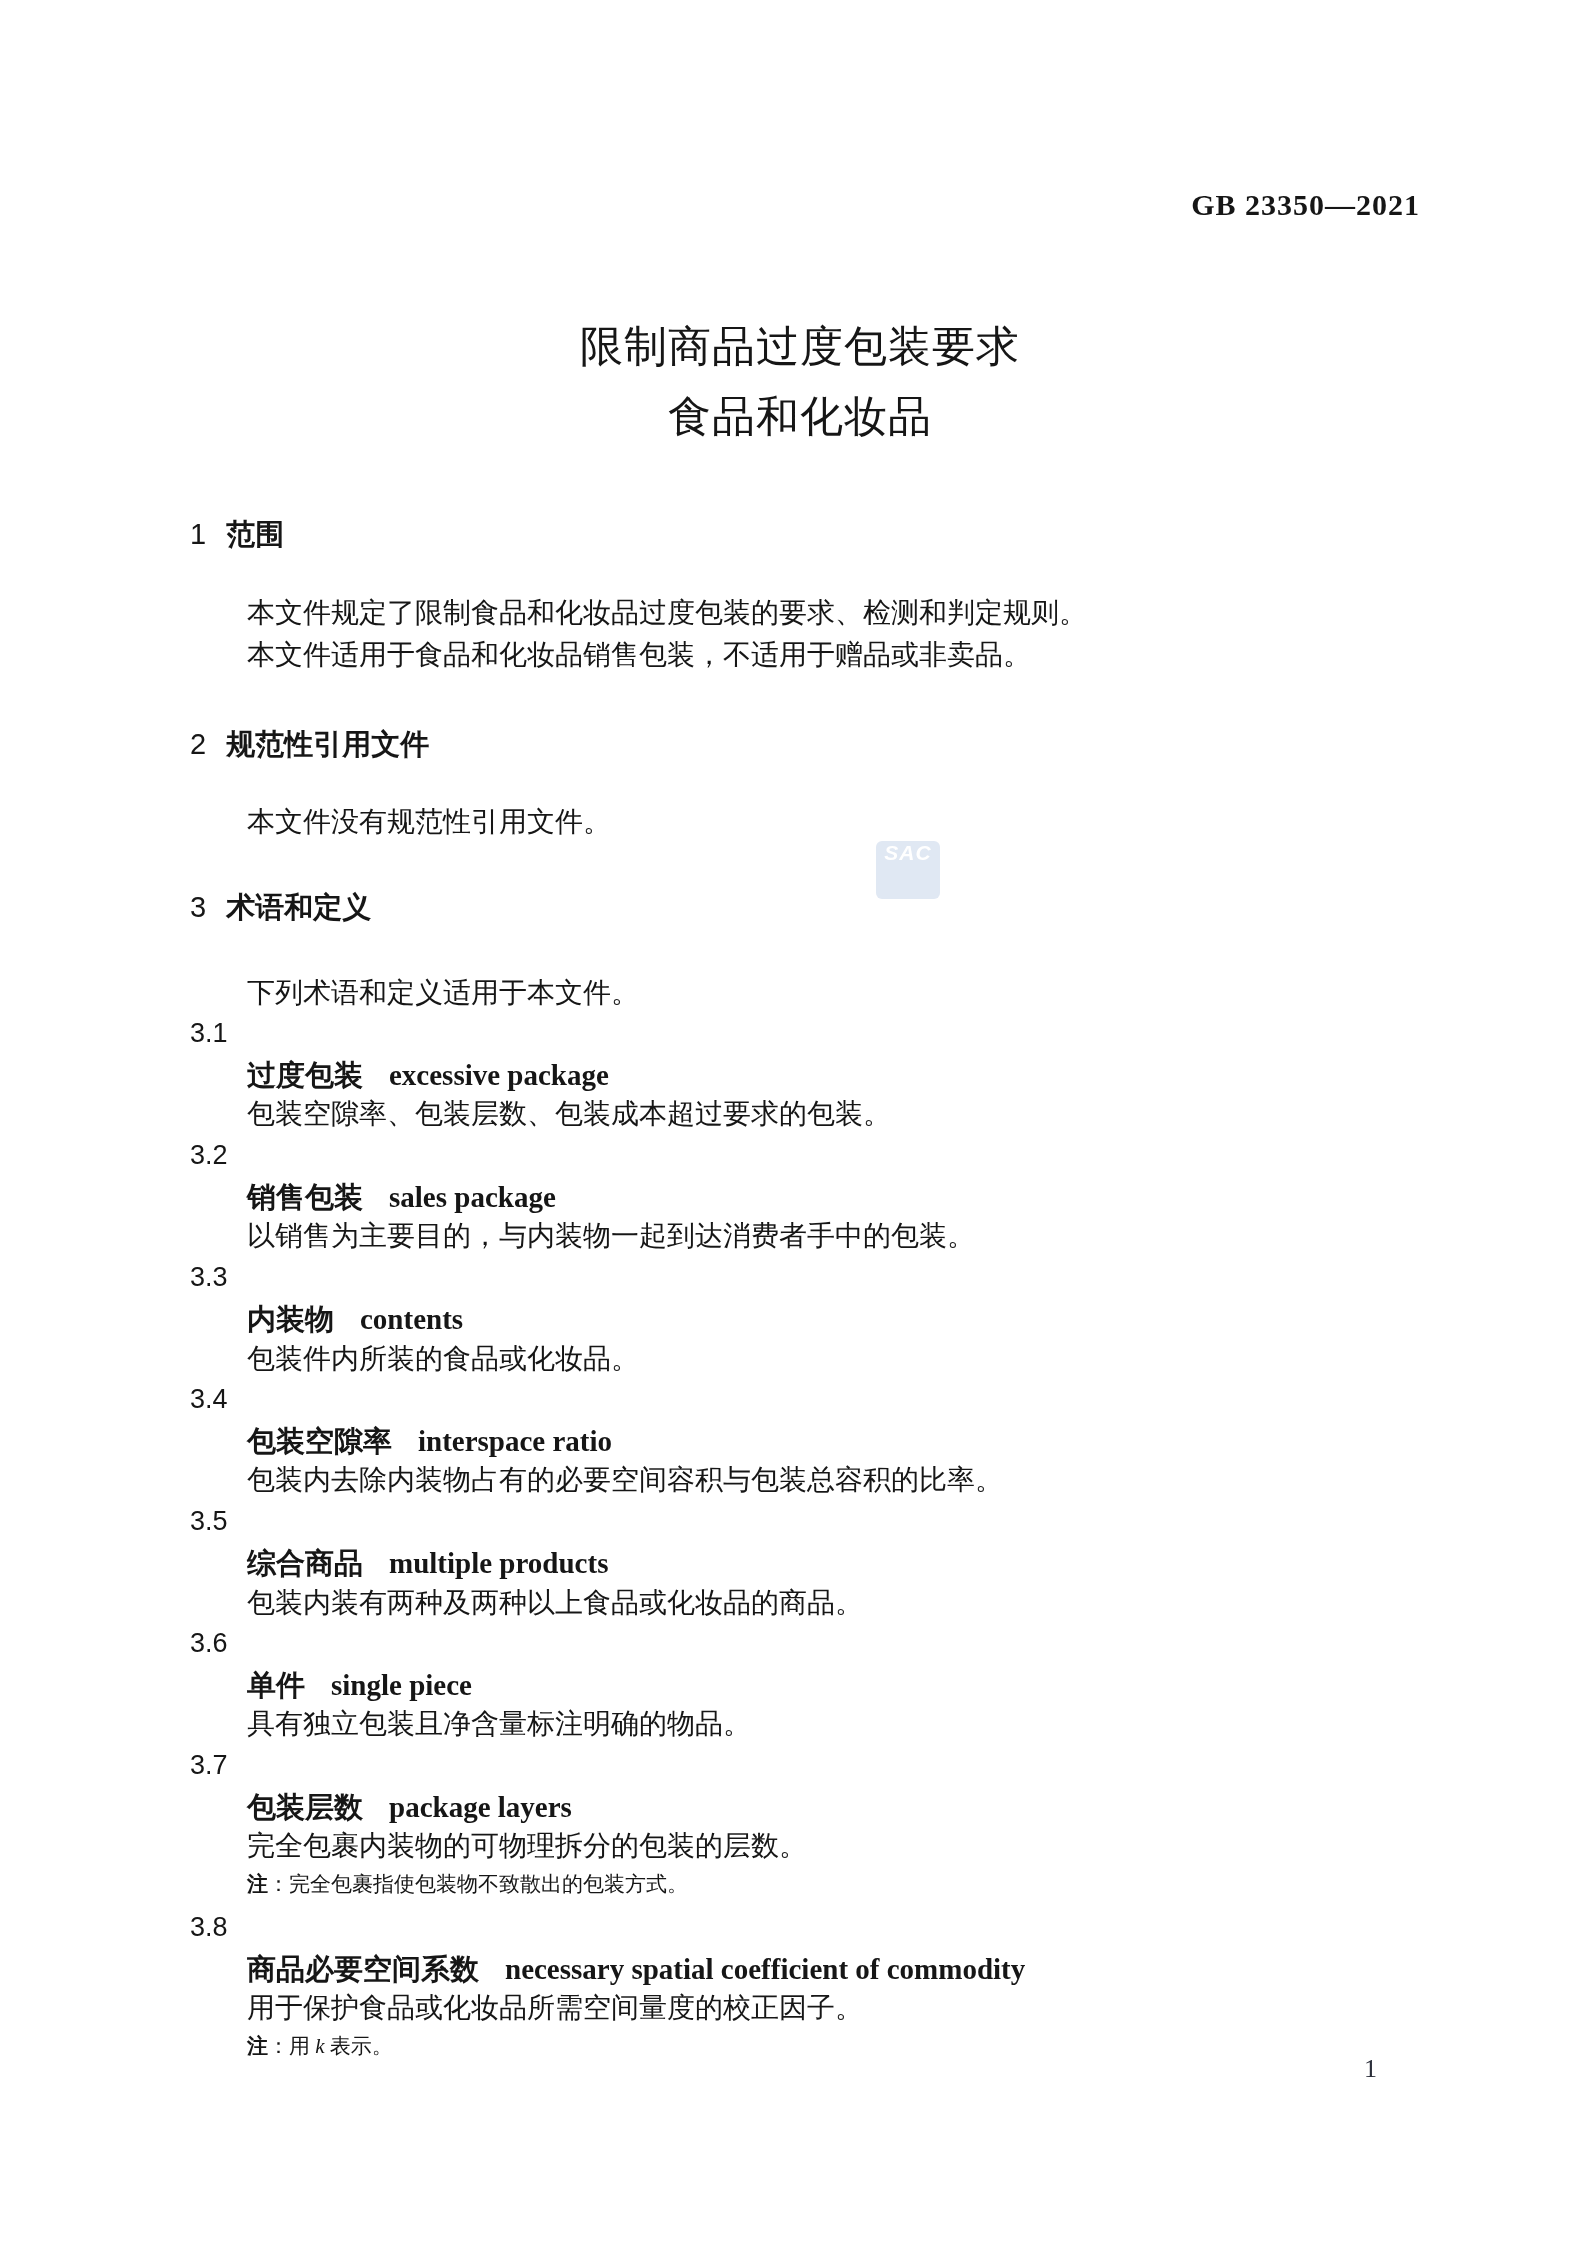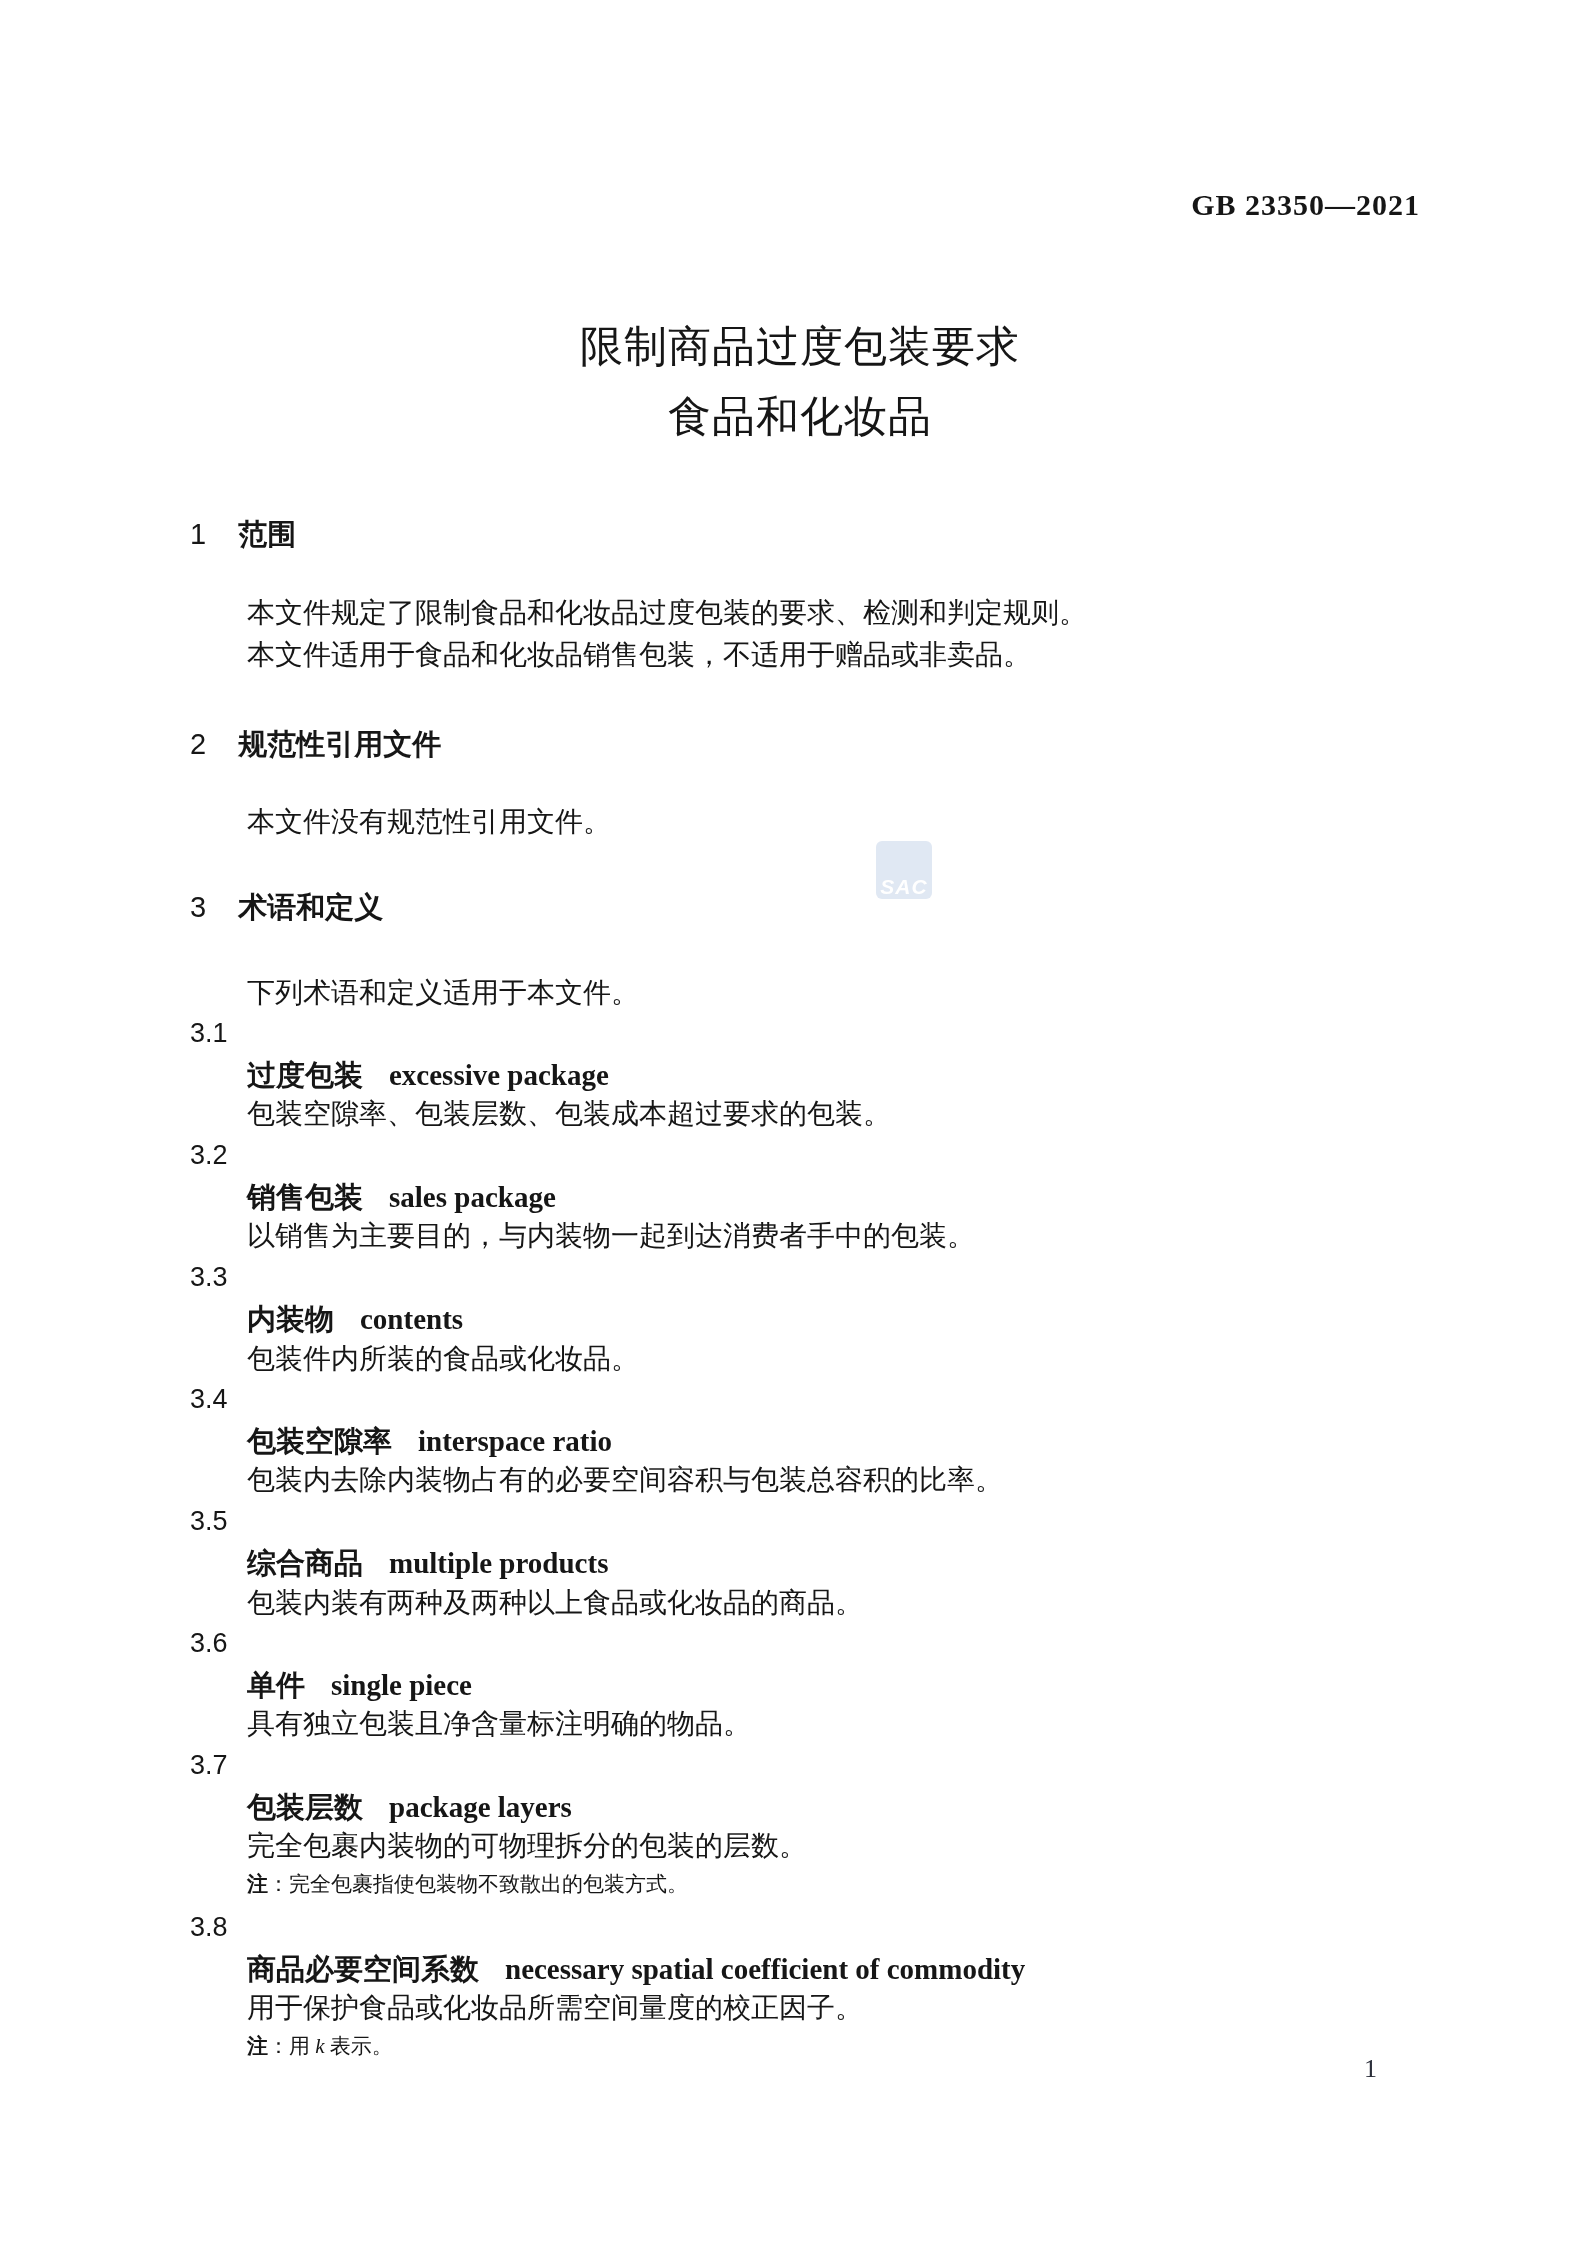--- a/index.html
+++ b/index.html
@@ -22,21 +22,21 @@
     left:12px;right:0;text-align:center;
     font-family:"Liberation Sans","DejaVu Sans",sans-serif;
     font-weight:normal;font-size:43px;letter-spacing:1px;
   }
   .sec-heading{
     left:190px;
     font-family:"Liberation Sans","DejaVu Sans",sans-serif;
     font-weight:bold;font-size:29px;
   }
   .sec-heading .sec-num{font-weight:normal;}
-  .sec-heading .sec-text{margin-left:32px;}
+  .sec-heading .sec-text{margin-left:20px;}
   .body{
     left:247px;
     font-family:"Liberation Serif","DejaVu Serif",serif;
     font-size:28px;
   }
   .term-num{
     left:190px;
     font-family:"Liberation Sans","DejaVu Sans",sans-serif;
     font-size:27px;
     text-align:center;
@@ -49,23 +49,23 @@
     font-family:"Liberation Serif","DejaVu Serif",serif;
   }
   .note .note-label{font-family:"Liberation Sans","DejaVu Sans",sans-serif;font-weight:bold;}
   .note .k-symbol{font-style:italic;}
   .page-number{
     left:1364px;top:2054px;
     font-family:"Liberation Serif","DejaVu Serif",serif;
     font-size:26px;color:#2b2f3a;
   }
   .watermark{
-    left:876px;top:841px;width:56px;height:58px;
+    left:876px;top:841px;width:64px;height:58px;
     background:#dbe4f1;border-radius:6px;
-    display:flex;align-items:flex-end;justify-content:center;
+    display:flex;align-items:flex-start;justify-content:center;
     opacity:0.85;
   }
   .watermark .wm-text{
     color:#ffffff;font-family:"Liberation Sans","DejaVu Sans",sans-serif;
     font-weight:bold;font-style:italic;font-size:21px;letter-spacing:1px;
   }
 </style>
 </head>
 <body>
 

